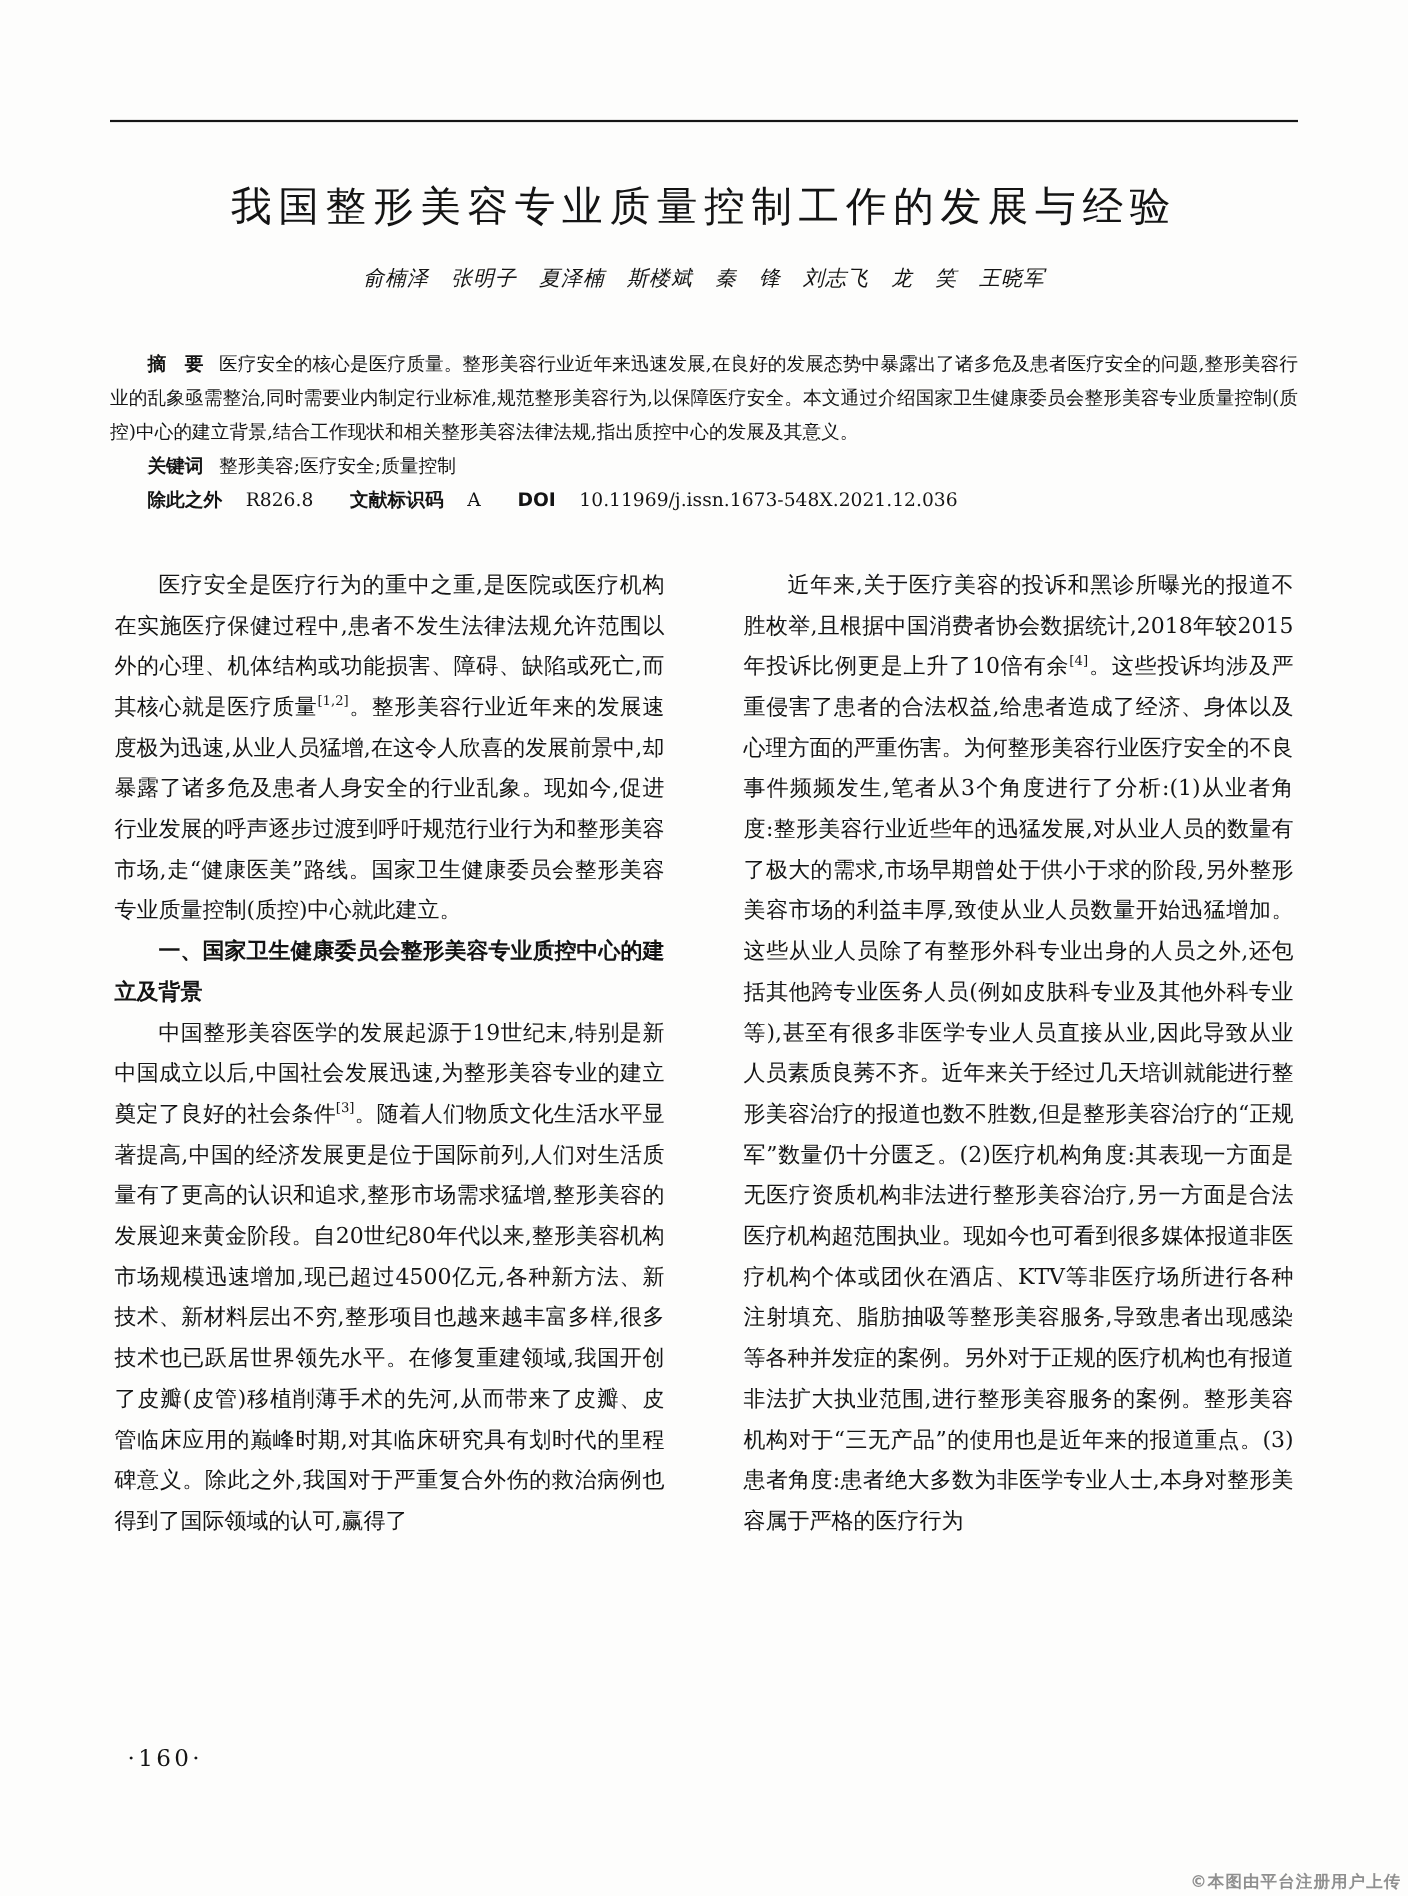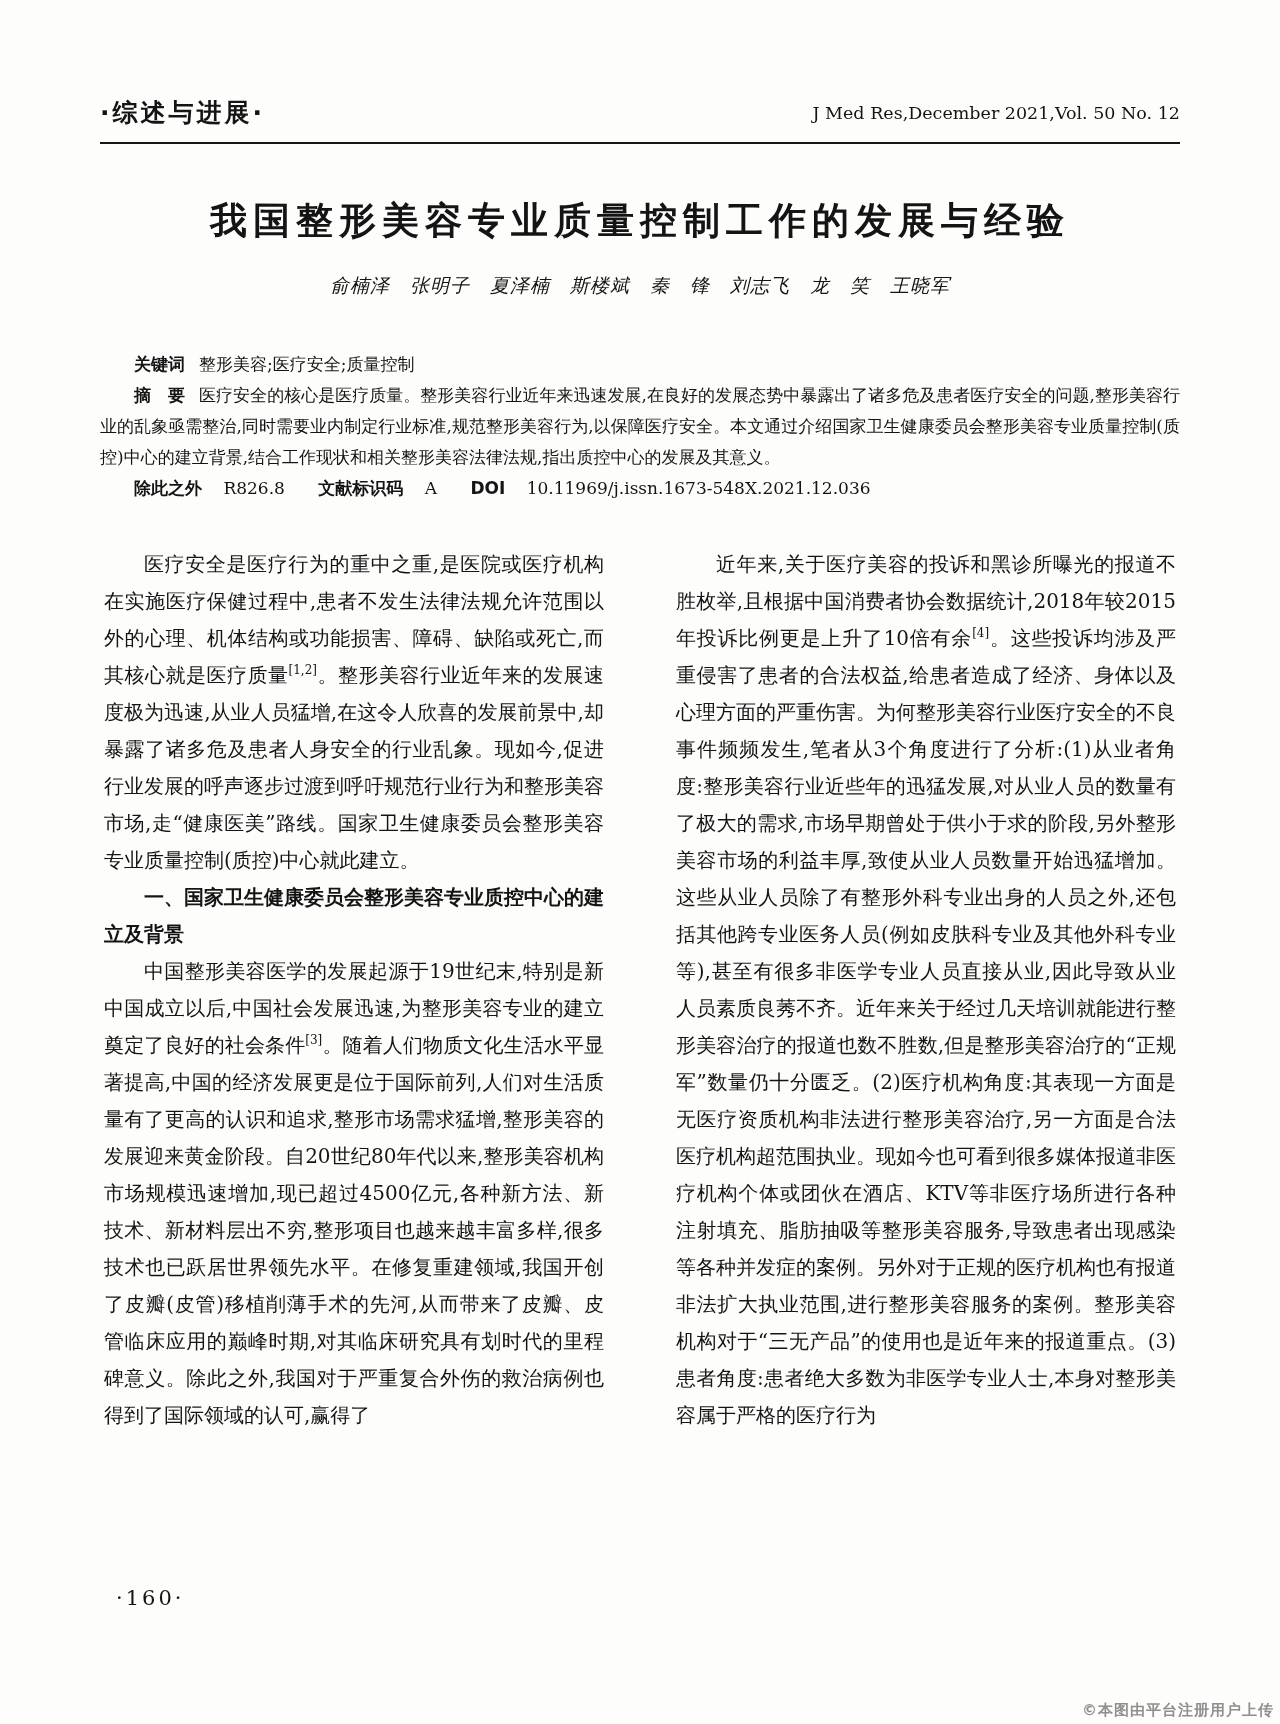--- a/index.html
+++ b/index.html
@@ -34,21 +34,21 @@
     border: none;
     border-top: 2.5px solid #161616;
     margin: 13px 100px 0 100px;
   }
 
   
   .article-title {
     margin: 52px 60px 0 60px;
     text-align: center;
     font-family: "DejaVu Sans", "Liberation Sans", sans-serif;
-    font-weight: 700;
+    font-weight: 400;
     font-size: 37px;
     letter-spacing: 6px;
   }
   .authors-line {
     margin-top: 27px;
     text-align: center;
     font-style: italic;
     font-size: 19px;
     letter-spacing: 1px;
   }
@@ -128,36 +128,32 @@
     color: #8f8f8f;
     font-family: "DejaVu Sans", "Liberation Sans", sans-serif;
     letter-spacing: 1px;
   }
 </style>
 </head>
 <body>
 
 <div class="page">
 
-  <div class="header">
-    <span class="column-label">·综述与进展·</span>
-    <span class="journal-info">J Med Res,December 2021,Vol. 50 No. 12</span>
-  </div>
   <hr class="header-rule">
 
   <h1 class="article-title">我国整形美容专业质量控制工作的发展与经验</h1>
 
   <div class="authors-line">俞楠泽　张明子　夏泽楠　斯楼斌　秦　锋　刘志飞　龙　笑　王晓军</div>
 
   <div class="front-matter">
     <p class="indent">
-      <span class="label-bold keywords-label">关键词</span><span>整形美容;医疗安全;质量控制</span>
+      <span class="label-bold abstract-label">摘　要</span><span>医疗安全的核心是医疗质量。整形美容行业近年来迅速发展,在良好的发展态势中暴露出了诸多危及患者医疗安全的问题,整形美容行业的乱象亟需整治,同时需要业内制定行业标准,规范整形美容行为,以保障医疗安全。本文通过介绍国家卫生健康委员会整形美容专业质量控制(质控)中心的建立背景,结合工作现状和相关整形美容法律法规,指出质控中心的发展及其意义。</span>
     </p>
     <p class="indent">
-      <span class="label-bold abstract-label">摘　要</span><span>医疗安全的核心是医疗质量。整形美容行业近年来迅速发展,在良好的发展态势中暴露出了诸多危及患者医疗安全的问题,整形美容行业的乱象亟需整治,同时需要业内制定行业标准,规范整形美容行为,以保障医疗安全。本文通过介绍国家卫生健康委员会整形美容专业质量控制(质控)中心的建立背景,结合工作现状和相关整形美容法律法规,指出质控中心的发展及其意义。</span>
+      <span class="label-bold keywords-label">关键词</span><span>整形美容;医疗安全;质量控制</span>
     </p>
     <p class="indent meta-line">
       <span class="label-bold">除此之外</span>
       <span class="gap-sm">R826.8</span>
       <span class="label-bold gap-lg">文献标识码</span>
       <span class="gap-sm">A</span>
       <span class="label-bold gap-lg">DOI</span>
       <span class="gap-sm">10.11969/j.issn.1673-548X.2021.12.036</span>
     </p>
   </div>

